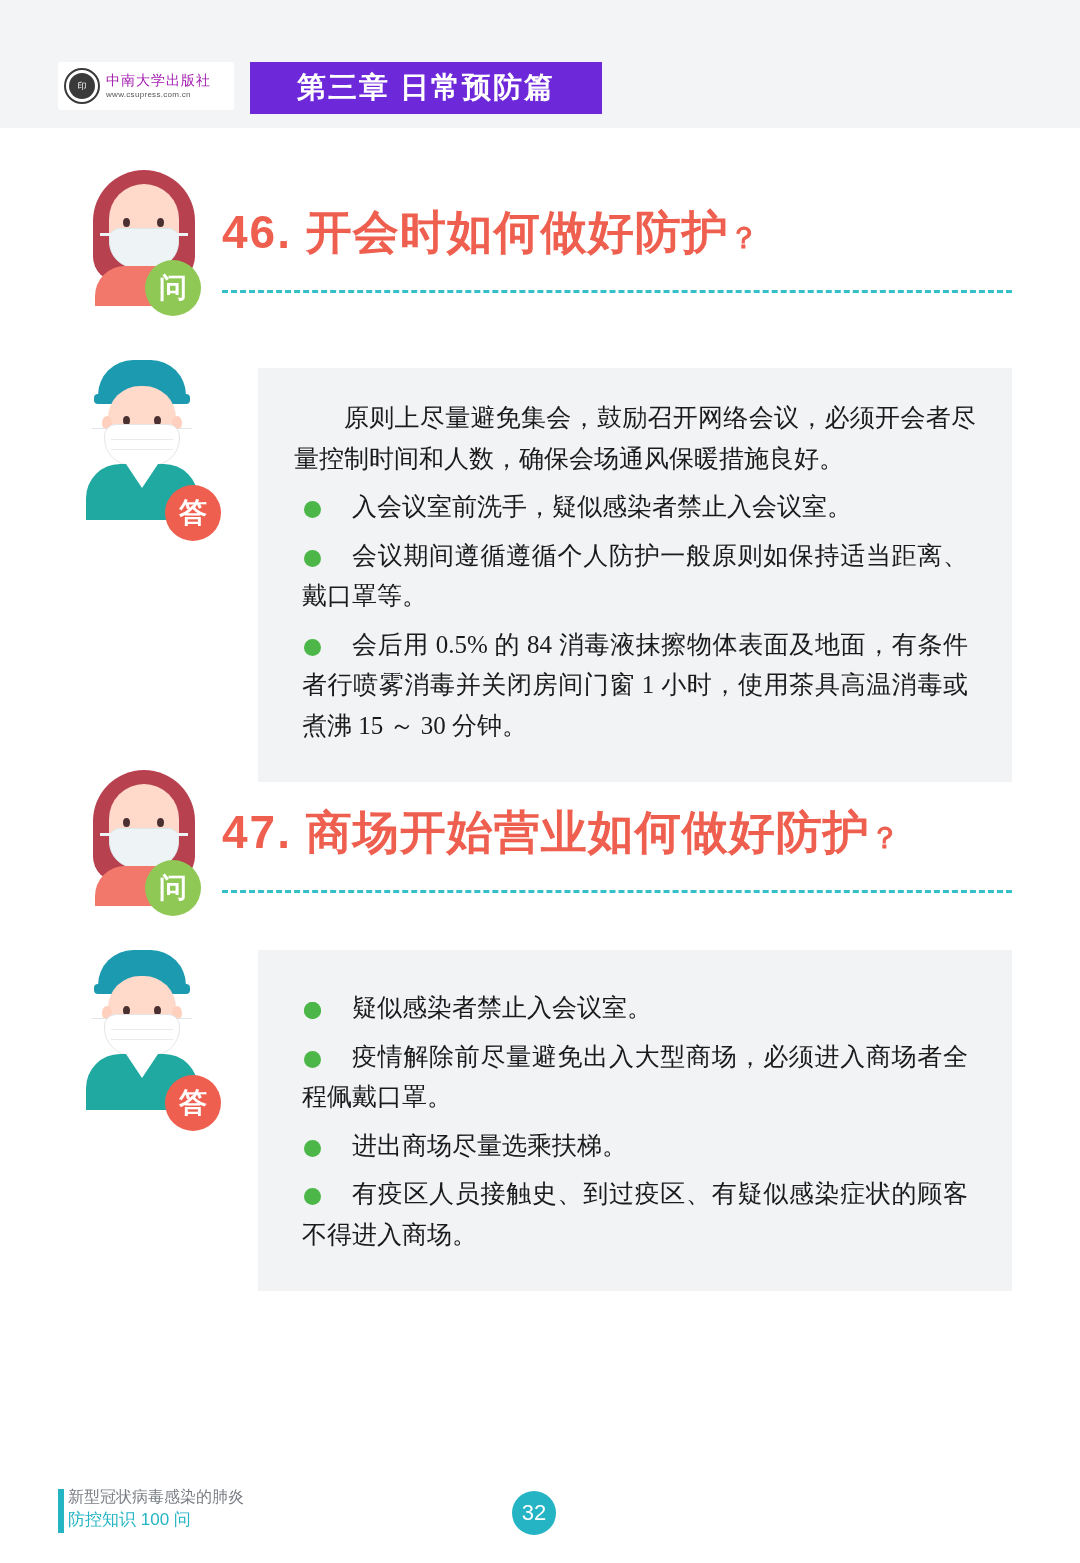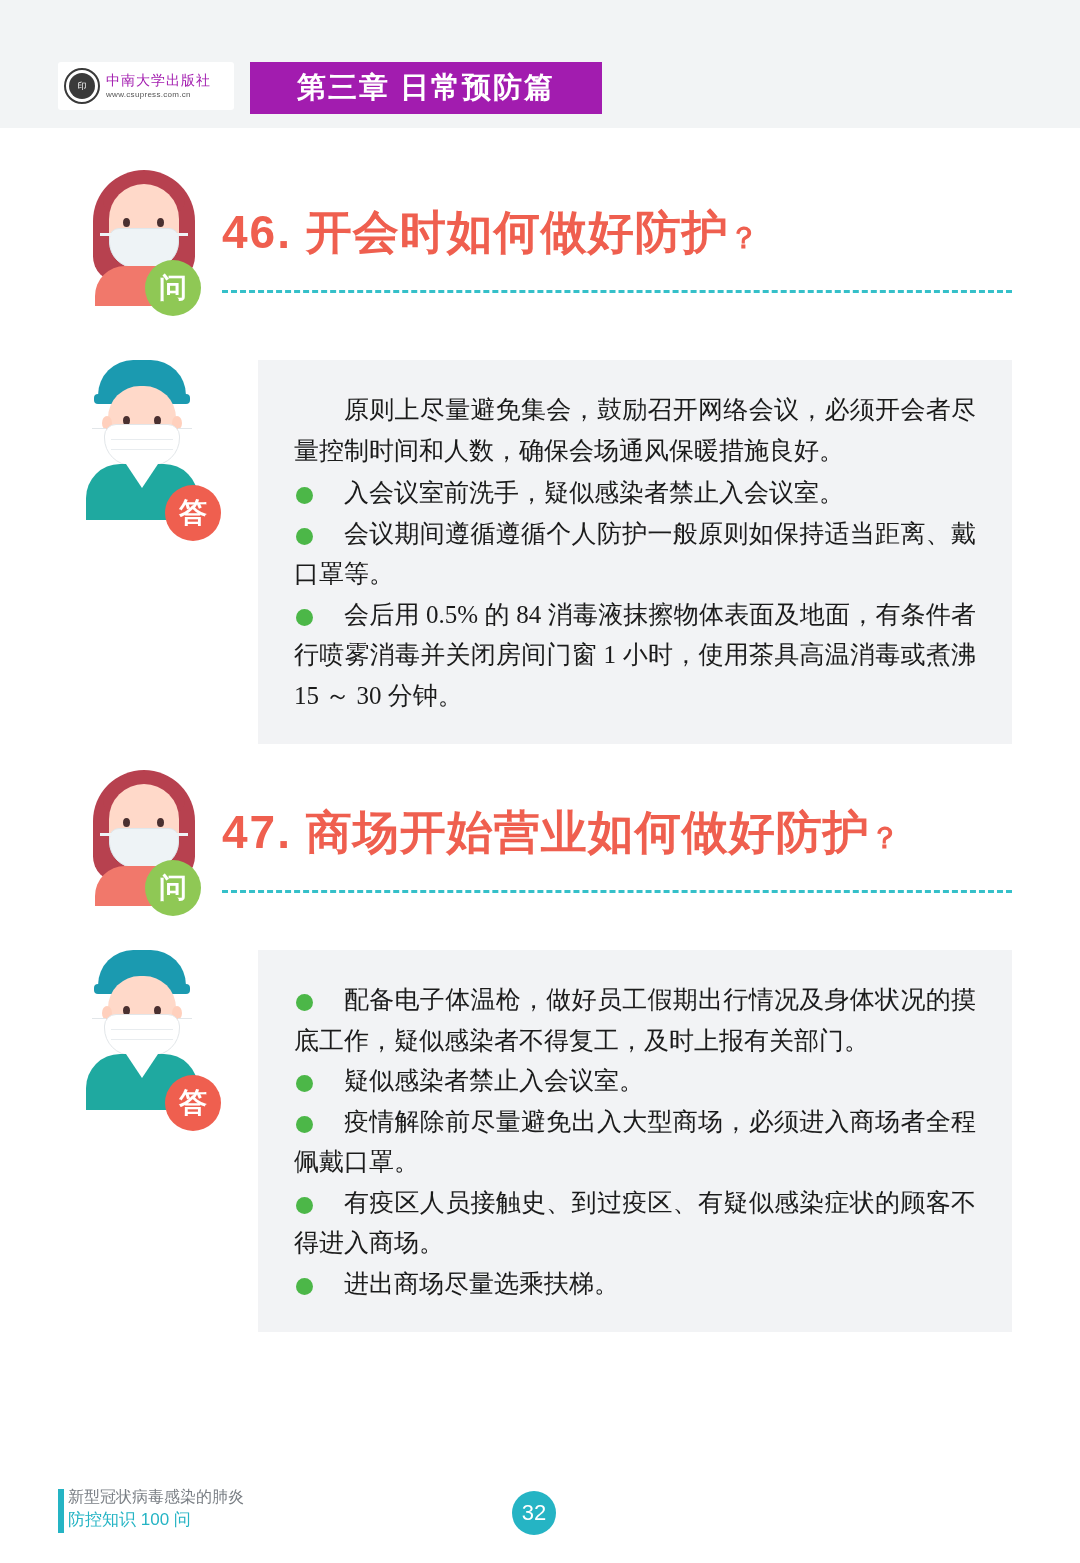--- a/index.html
+++ b/index.html
@@ -63,21 +63,21 @@
     color: #555555;
     letter-spacing: .3px;
     font-family: "Liberation Sans", sans-serif;
     white-space: nowrap;
   }
   .chapter-tab {
     position: absolute;
     top: 62px; left: 250px;
     height: 52px;
     min-width: 352px;
-    background: #a21caf;
+    background: #6d28d9;
     color: #ffffff;
     font-size: 29px;
     letter-spacing: 2px;
     display: flex;
     align-items: center;
     justify-content: center;
     padding: 0 26px;
     font-family: "Liberation Sans", sans-serif;
     font-weight: bold;
   }
@@ -280,21 +280,21 @@
     margin: 0 0 2px 0;
   }
   .ans-para.indent { text-indent: 2em; }
   .bullet-item {
     position: relative;
     font-size: 25px;
     line-height: 1.62;
     color: #1b1b1b;
     text-align: justify;
     padding-left: 0;
-    margin: 0;
+    margin: 8px;
     text-indent: 2em;
     font-family: Liberation Serif, serif;
   }
   .bullet-item .dot {
     position: absolute;
     left: 2px; top: 14px;
     width: 17px; height: 17px;
     border-radius: 50%;
     background: #4cb748;
   }
@@ -381,21 +381,21 @@
     <div class="aa-strap-r"></div>
     <div class="aa-mask">
         <div class="fold f1"></div>
         <div class="fold f2"></div>
       </div>
     <div class="aa-body"></div>
     <div class="aa-collar"></div>
   </div>
   <div class="badge-a" style="left:165px; top:325px;">答</div>
 
-  <div class="answer-panel" style="left:258px; top:200px; width:754px;">
+  <div class="answer-panel" style="left:258px; top:208px; width:754px;">
     <p class="ans-para indent">原则上尽量避免集会，鼓励召开网络会议，必须开会者尽量控制时间和人数，确保会场通风保暖措施良好。</p>
     <p class="bullet-item">
       <span class="dot"></span>
       <span>入会议室前洗手，疑似感染者禁止入会议室。</span>
     </p>
     <p class="bullet-item">
       <span class="dot"></span>
       <span>会议期间遵循遵循个人防护一般原则如保持适当距离、戴口罩等。</span>
     </p>
     <p class="bullet-item">
@@ -441,37 +441,36 @@
         <div class="fold f2"></div>
       </div>
     <div class="aa-body"></div>
     <div class="aa-collar"></div>
   </div>
   <div class="badge-a" style="left:165px; top:315px;">答</div>
 
   <div class="answer-panel" style="left:258px; top:190px; width:754px;">
     <p class="bullet-item">
       <span class="dot"></span>
-      <span>配备电子体温枪，做好员工假期出行情况及身体状况的摸底工作，疑似感染者不得复工，及时上报有关部门。</span>
     </p>
     <p class="bullet-item">
       <span class="dot"></span>
       <span>疑似感染者禁止入会议室。</span>
     </p>
     <p class="bullet-item">
       <span class="dot"></span>
       <span>疫情解除前尽量避免出入大型商场，必须进入商场者全程佩戴口罩。</span>
     </p>
     <p class="bullet-item">
       <span class="dot"></span>
+      <span>进出商场尽量选乘扶梯。</span>
+    </p>
+    <p class="bullet-item">
+      <span class="dot"></span>
       <span>有疫区人员接触史、到过疫区、有疑似感染症状的顾客不得进入商场。</span>
-    </p>
-    <p class="bullet-item">
-      <span class="dot"></span>
-      <span>进出商场尽量选乘扶梯。</span>
     </p>
   </div>
 </div>
 
 <div class="footer">
   <div class="footer-line"></div>
   <div class="footer-text">
     <div class="l1">新型冠状病毒感染的肺炎</div>
     <div class="l2">防控知识 100 问</div>
   </div>

